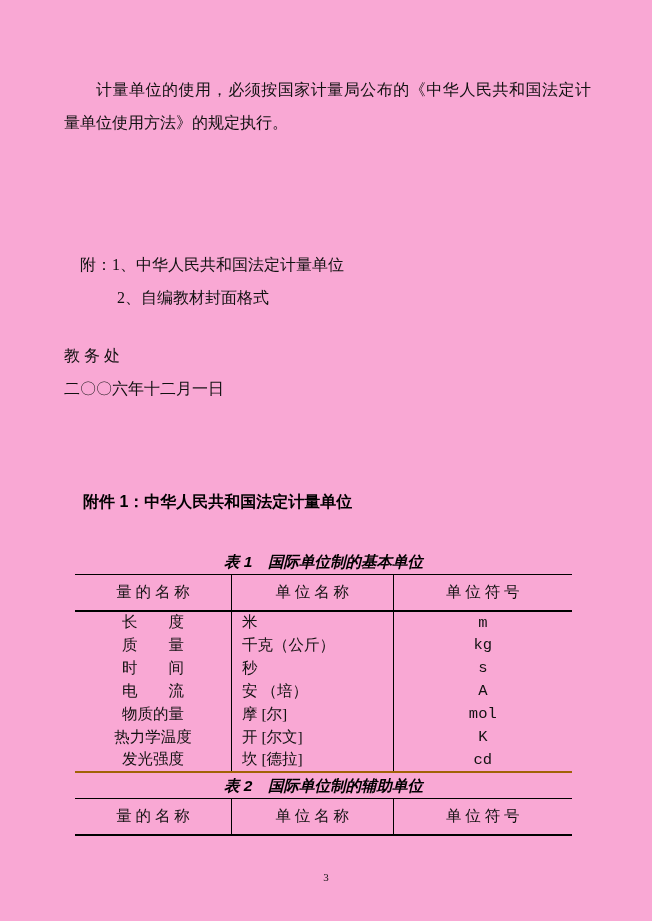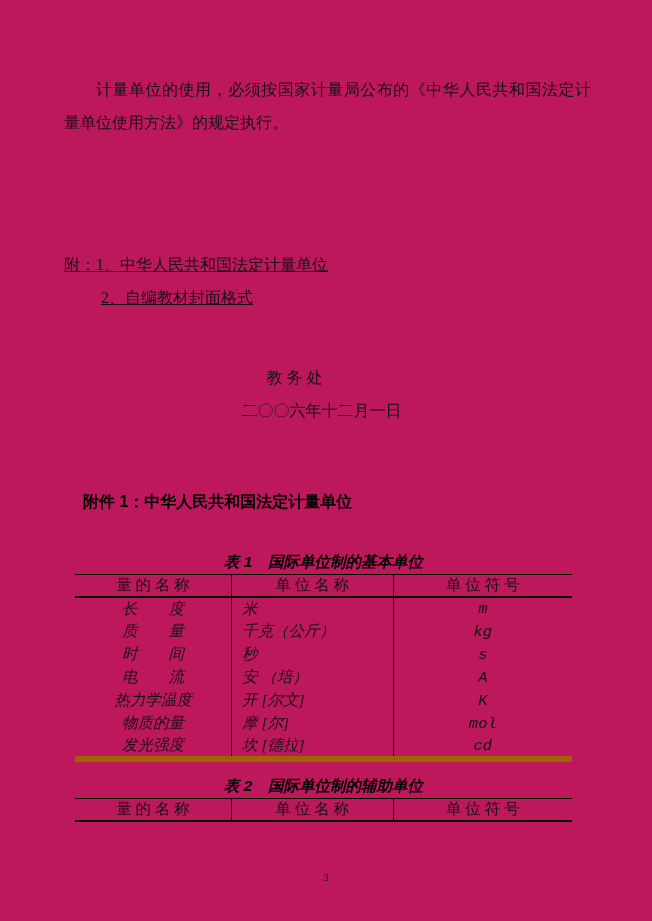--- a/index.html
+++ b/index.html
@@ -1,57 +1,56 @@
 <!DOCTYPE html>
 <html><head>
 <meta charset="utf-8">
 <style>
   * { margin: 0; padding: 0; box-sizing: border-box; }
   html, body { background: #e8e8e8; }
   .page {
     position: relative;
     width: 652px;
     height: 921px;
-    background: #be185d;
+    background: #f9a8d4;
     font-family: "Liberation Serif", serif;
     color: #111111;
     overflow: hidden;
   }
   .abs { position: absolute; }
 
   
   .body-text {
     left: 64px;
     top: 74px;
     width: 527px;
     font-size: 16px;
     line-height: 32.5px;
     text-align: justify;
   }
   .body-text p { text-indent: 2em; }
 
   
   .attachments {
-    left: 64px;
+    left: 80px;
     top: 249px;
     width: 527px;
     font-size: 16px;
     line-height: 32.5px;
-    text-decoration: underline;
   }
   .attachments .att-line2 { padding-left: 37px; }
 
   
   .signoff {
     left: 64px;
-    top: 362px;
+    top: 340px;
     width: 527px;
     font-size: 16px;
     line-height: 32.5px;
-    text-align: center;
+    text-align: left;
   }
   .signoff .dept { padding-right: 66px; }
   .signoff .date { padding-right: 12px; }
 
   
   .appendix-heading {
     left: 83px;
     top: 490px;
     font-family: "Liberation Sans", sans-serif;
     font-weight: bold;
@@ -81,35 +80,34 @@
     border-collapse: collapse;
     table-layout: fixed;
     border-top: 1px solid #000000;
   }
   table.units col.c1 { width: 31.5%; }
   table.units col.c2 { width: 32.5%; }
   table.units col.c3 { width: 36%; }
   table.units th {
     font-weight: normal;
     font-size: 15.5px;
-    height: 22px;
+    height: 36px;
     text-align: center;
     vertical-align: middle;
     border-bottom: 2px solid #000000;
     white-space: nowrap;
   }
   table.units td {
     height: 23px;
     font-size: 15.5px;
     vertical-align: middle;
     white-space: nowrap;
-    font-style: italic;
   }
   table.units .vline { border-left: 1px solid #000000; margin-top: 18px; }
-  table.units tbody tr:last-child td { border-bottom: 6px solid #a16207; }
+  table.units tbody tr:last-child td { border-bottom: 2px solid #a16207; }
   td.cell-name { text-align: center; }
   td.cell-unit { text-align: left; padding-left: 10px; }
   td.cell-symbol {
     text-align: center;
     font-family: "Liberation Mono", monospace;
     font-size: 13px;
   }
 
   
   .page-number {
@@ -171,28 +169,28 @@
           <td class="cell-name">时　　间</td>
           <td class="vline cell-unit">秒</td>
           <td class="vline cell-symbol">s</td>
         </tr>
         <tr>
           <td class="cell-name">电　　流</td>
           <td class="vline cell-unit">安 （培）</td>
           <td class="vline cell-symbol">A</td>
         </tr>
         <tr>
+          <td class="cell-name">物质的量</td>
+          <td class="vline cell-unit">摩 [尔]</td>
+          <td class="vline cell-symbol">mol</td>
+        </tr>
+        <tr>
           <td class="cell-name">热力学温度</td>
           <td class="vline cell-unit">开 [尔文]</td>
           <td class="vline cell-symbol">K</td>
-        </tr>
-        <tr>
-          <td class="cell-name">物质的量</td>
-          <td class="vline cell-unit">摩 [尔]</td>
-          <td class="vline cell-symbol">mol</td>
         </tr>
         <tr>
           <td class="cell-name">发光强度</td>
           <td class="vline cell-unit">坎 [德拉]</td>
           <td class="vline cell-symbol">cd</td>
         </tr>
       </tbody>
     </table>
   </section>
 

